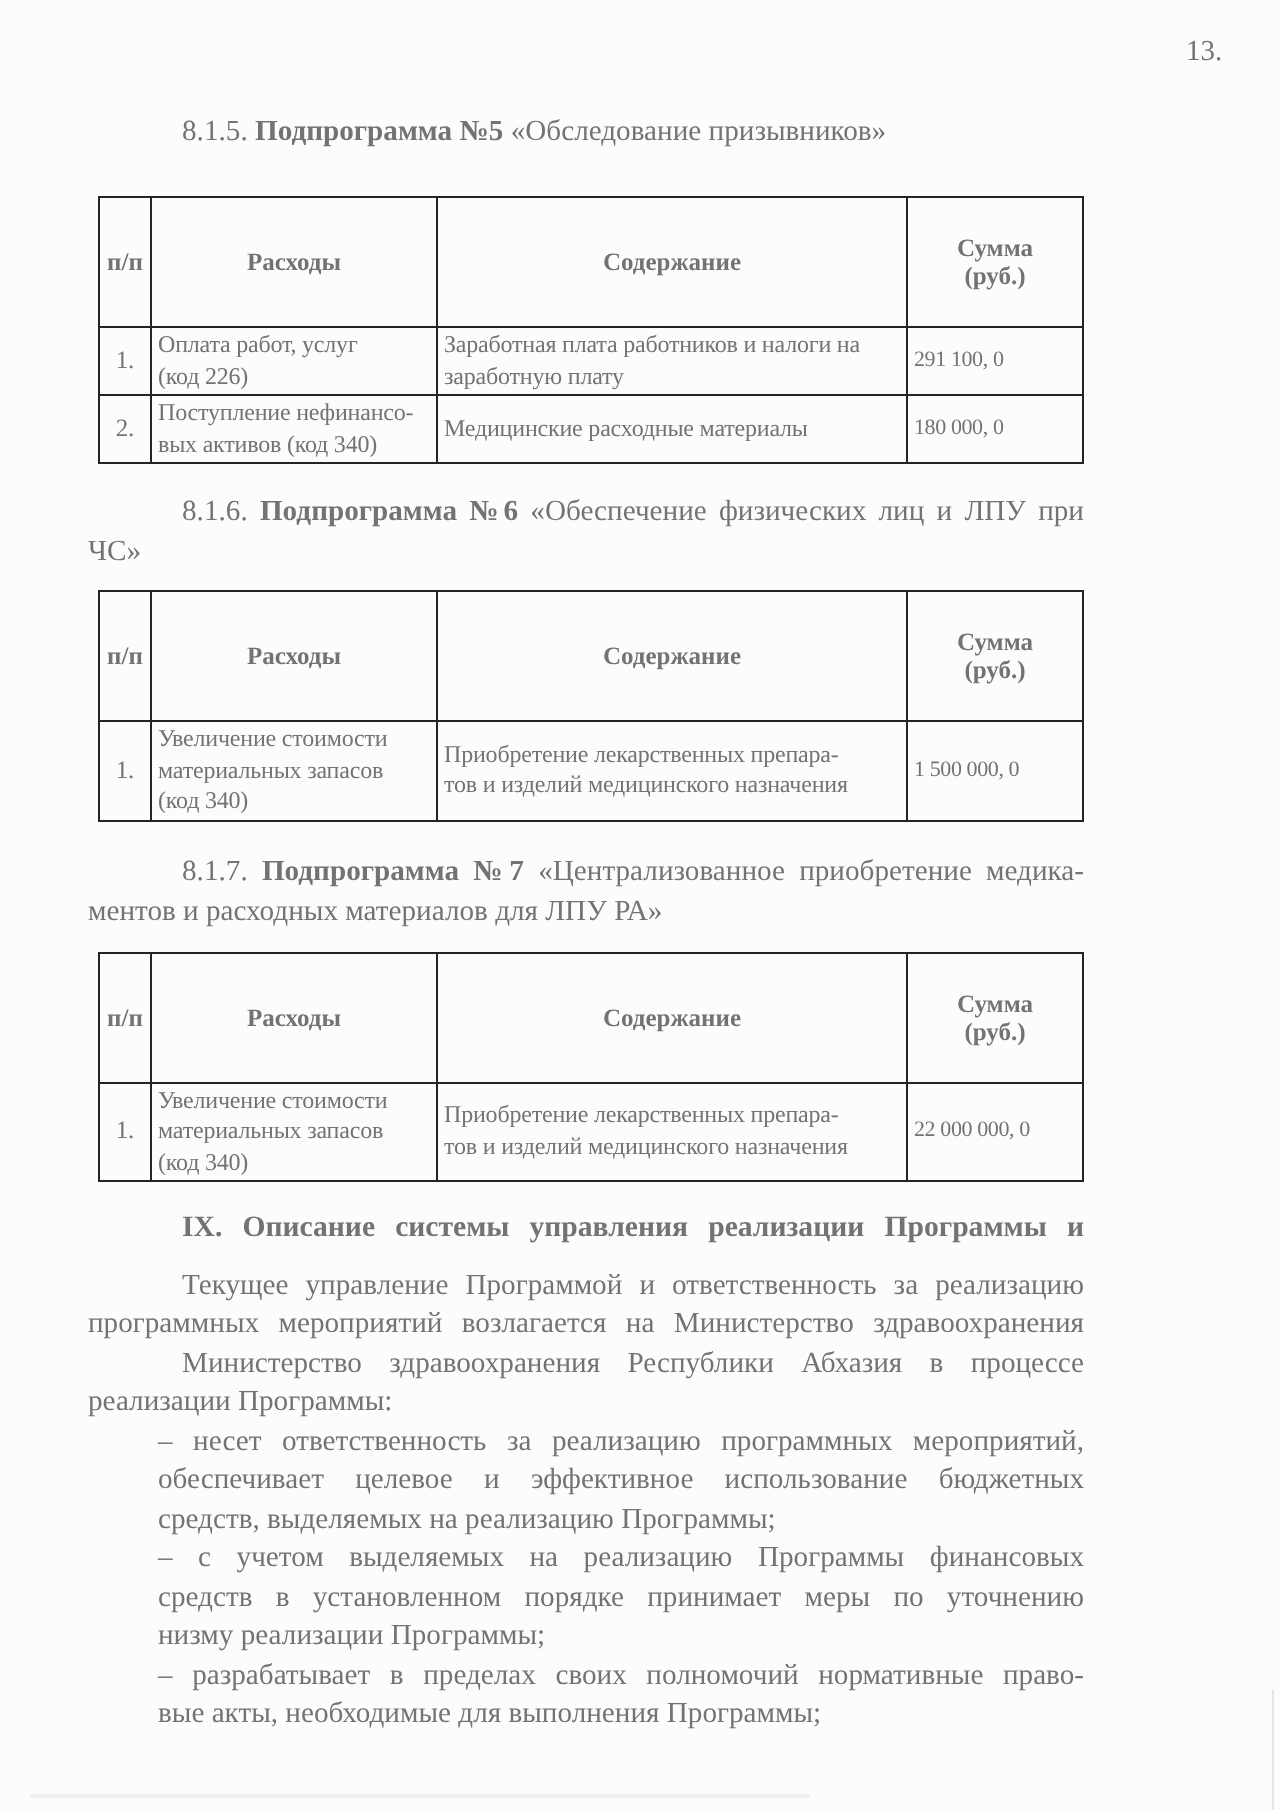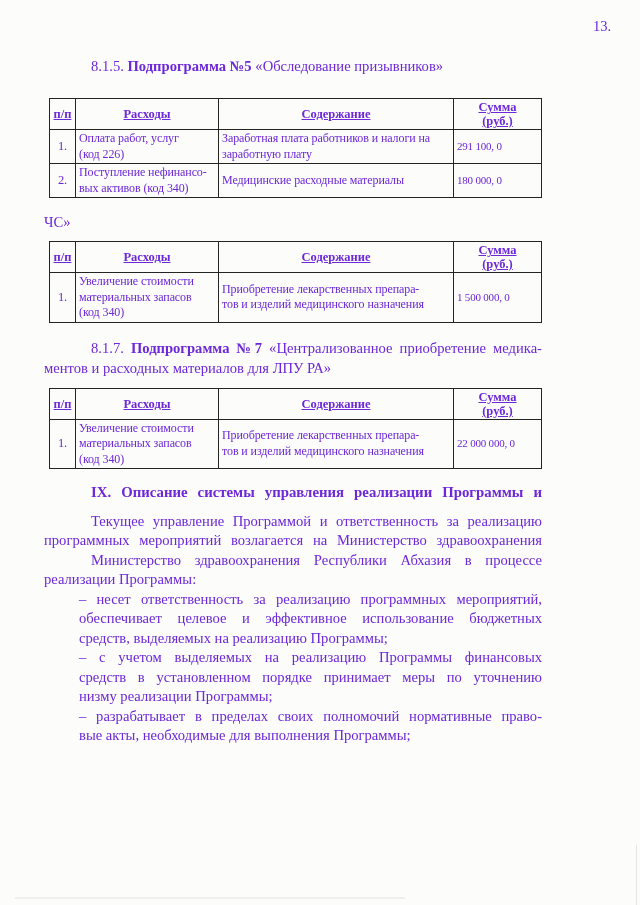--- a/index.html
+++ b/index.html
@@ -2,40 +2,40 @@
 <html><head>
 <meta charset="utf-8">
 <style>
   html,body{margin:0;padding:0;background:#e8e8e8;}
   .page{
     position:relative;
     width:640px;height:905px;
     background:#fcfcfa;
     overflow:hidden;
     font-family:"Liberation Serif","DejaVu Serif",serif;
-    color:#6d28d9;
+    color:#737373;
   }
   .content{margin-left:44px;width:498px;}
   .h{font-size:14.6px;line-height:20px;}
   .ind{padding-left:47px;}
   .b{font-weight:bold;}
   .jst{text-align:justify;text-align-last:justify;}
   .s9{margin-left:47px;margin-top:13px;font-weight:bold;font-size:14.8px;line-height:21.5px;width:451px;}
   .para{font-size:14.6px;line-height:19.5px;}
   .p1{margin-top:8px;}
   .items{margin-left:35px;width:463px;}
   .mt-h815{margin-top:56px;}
   .mt-t1{margin-top:22px;}
   .mt-h816{margin-top:14px;}
   .mt-t2{margin-top:9px;}
   .mt-h817{margin-top:15px;}
   .mt-t3{margin-top:10px;}
   table.t{border-collapse:collapse;margin-left:5px;width:492px;table-layout:fixed;}
   .t th,.t td{border:1.6px solid #242422;white-space:pre-line;overflow:hidden;}
-  .t th{font-size:12.5px;line-height:14px;padding:1px 2px;text-align:center;vertical-align:middle;font-weight:bold;text-decoration:underline;}
+  .t th{font-size:12.5px;line-height:14px;padding:18px 2px;text-align:center;vertical-align:middle;font-weight:bold;}
   .t td{font-size:12px;line-height:15.5px;padding:1px 3px;vertical-align:middle;letter-spacing:-0.1px;}
   td.cnum{text-align:center;font-size:12.5px;}
   td.csum{font-size:11px;letter-spacing:-0.2px;}
   td.cexp,td.ccont{text-align:left;}
   .pageno{position:absolute;top:18px;left:593px;font-size:14.5px;}
   .artifact-b{position:absolute;left:15px;top:897px;width:390px;height:2px;background:#efefed;}
   .artifact-r{position:absolute;left:636px;top:845px;width:1px;height:60px;background:#e6e6e4;}
 </style>
 </head>
 <body>
@@ -77,20 +77,21 @@
           <td class="cnum">2.</td>
           <td class="cexp">Поступление нефинансо-
 вых активов (код 340)</td>
           <td class="ccont">Медицинские расходные материалы</td>
           <td class="csum">180 000, 0</td>
         </tr>
       </tbody>
     </table>
 
     <div class="h mt-h816">
+      <div class="ind jst"><span>8.1.6.</span> <span class="b">Подпрограмма №6</span> <span>«Обеспечение физических лиц и ЛПУ при</span></div>
       <div>ЧС»</div>
     </div>
 
     <table class="t mt-t2">
       <colgroup>
           <col style="width:26px">
           <col style="width:143px">
           <col style="width:235px">
           <col style="width:88px">
         </colgroup>

